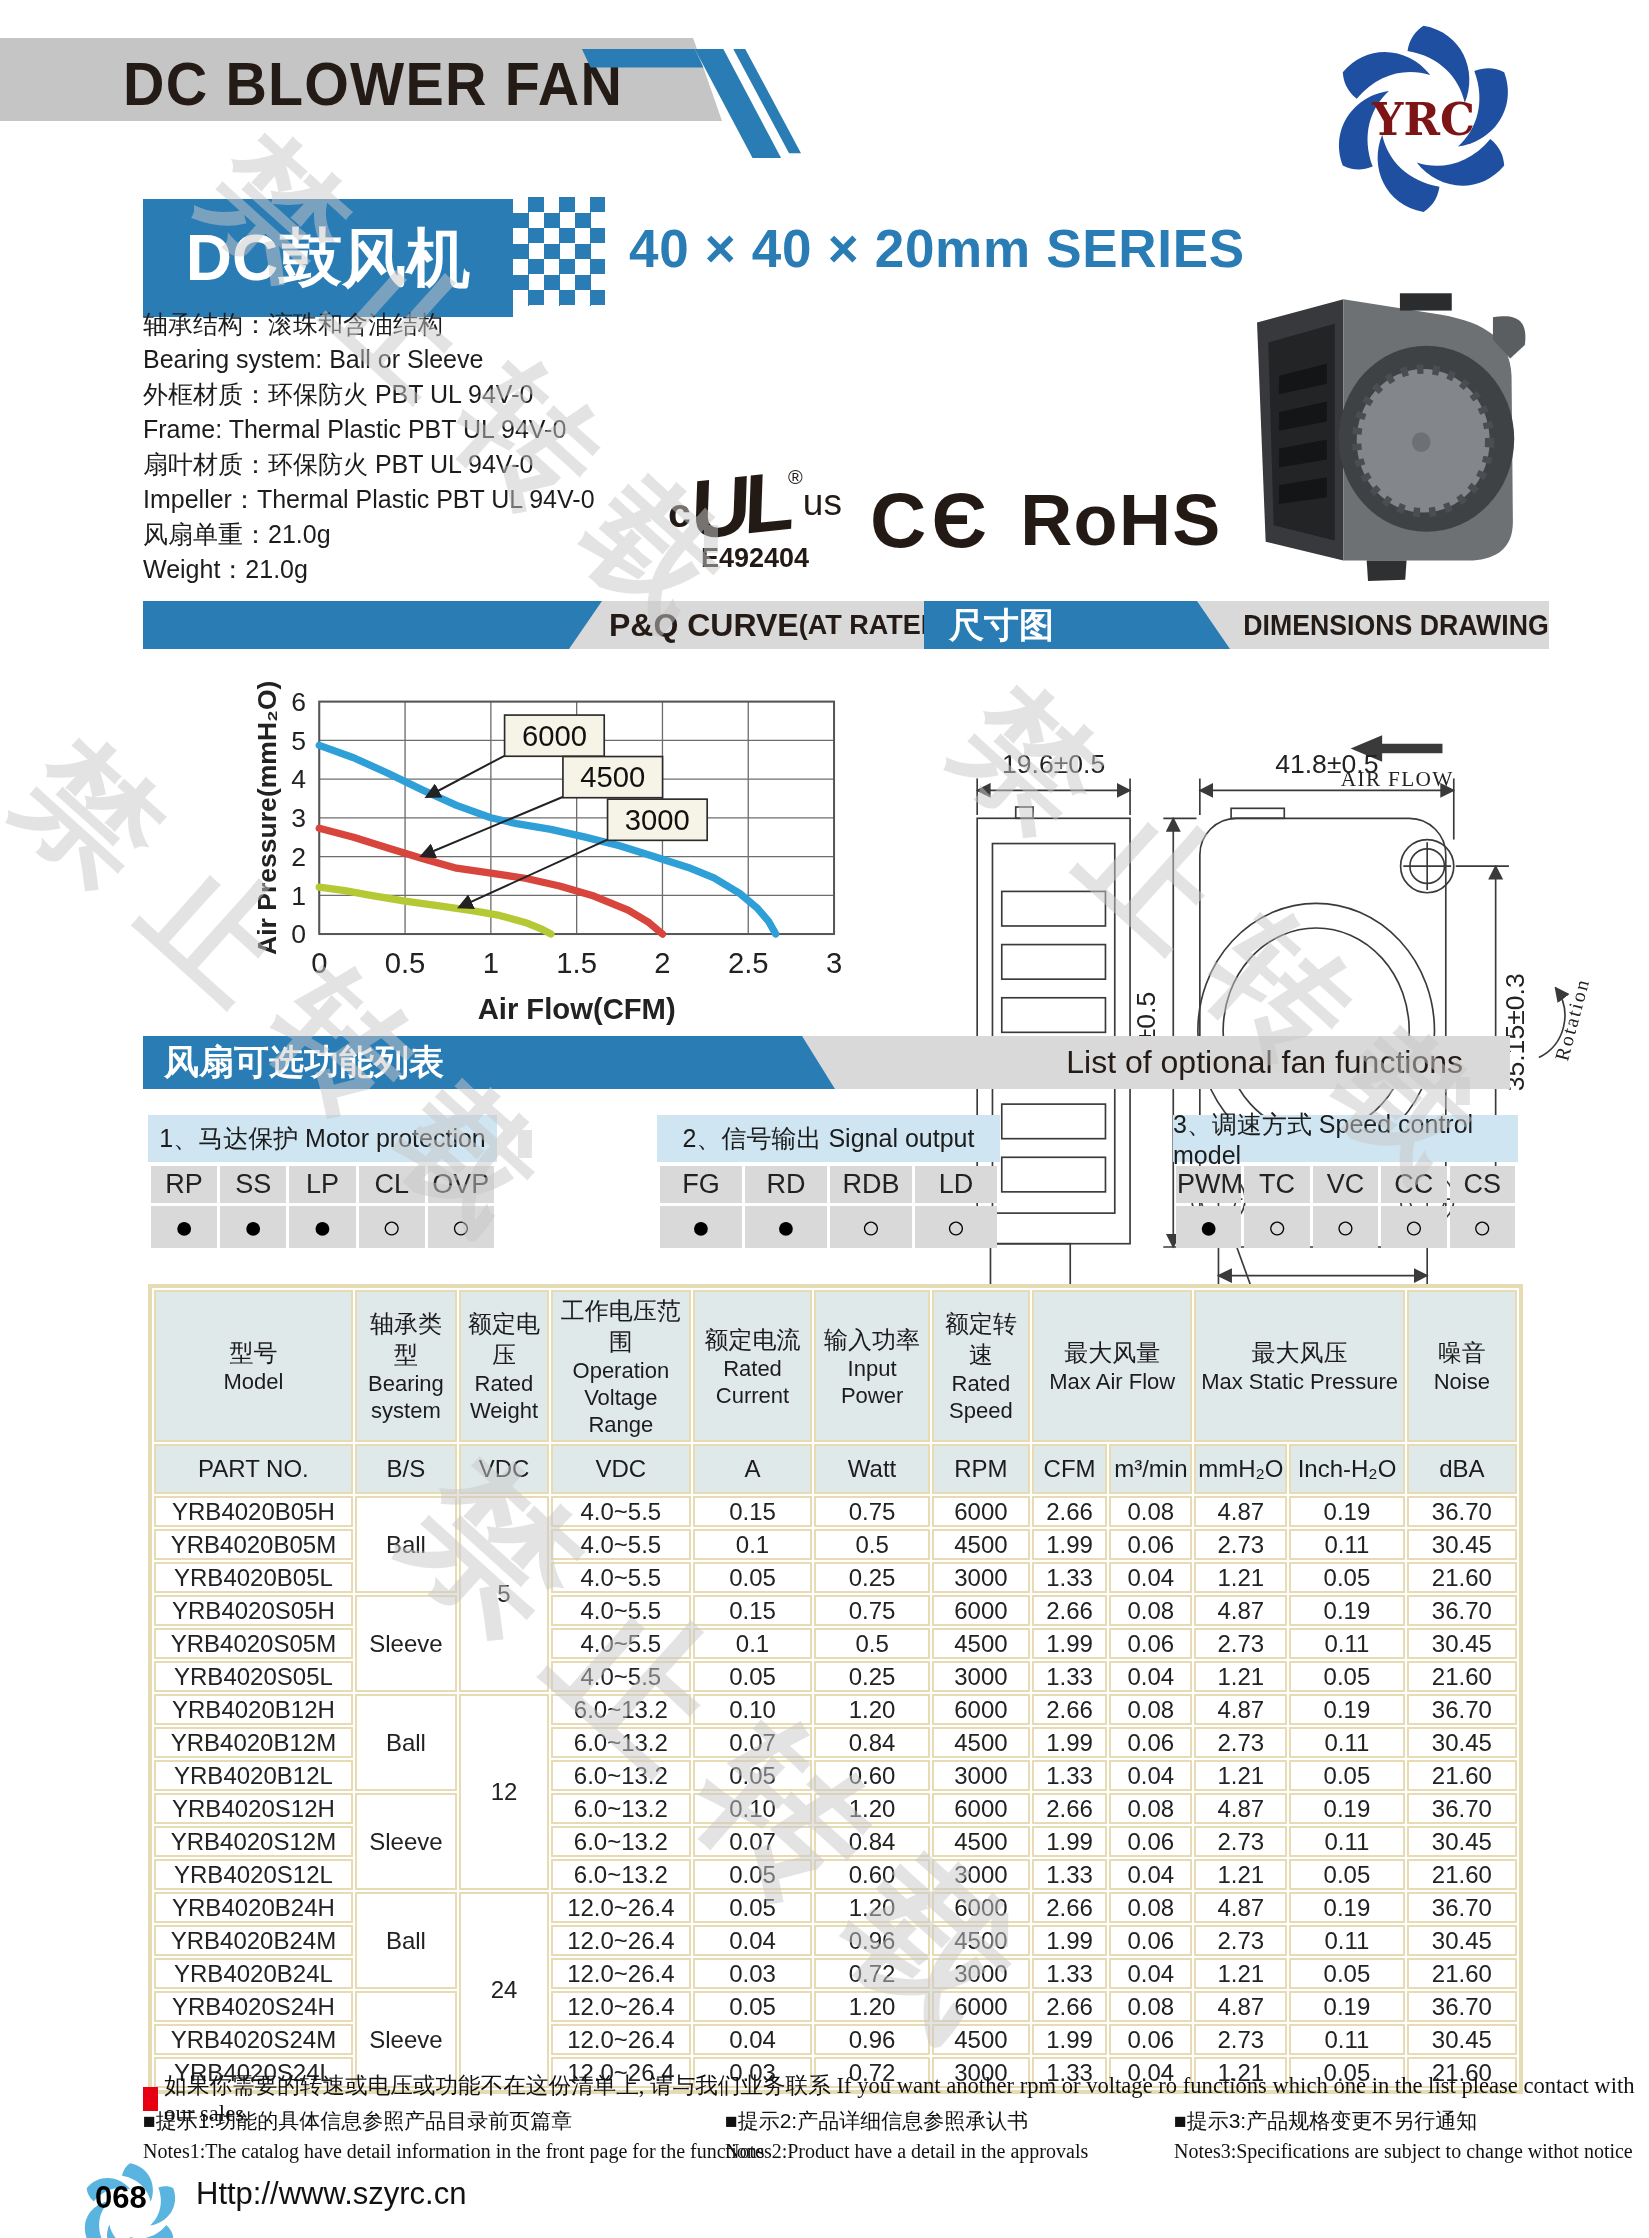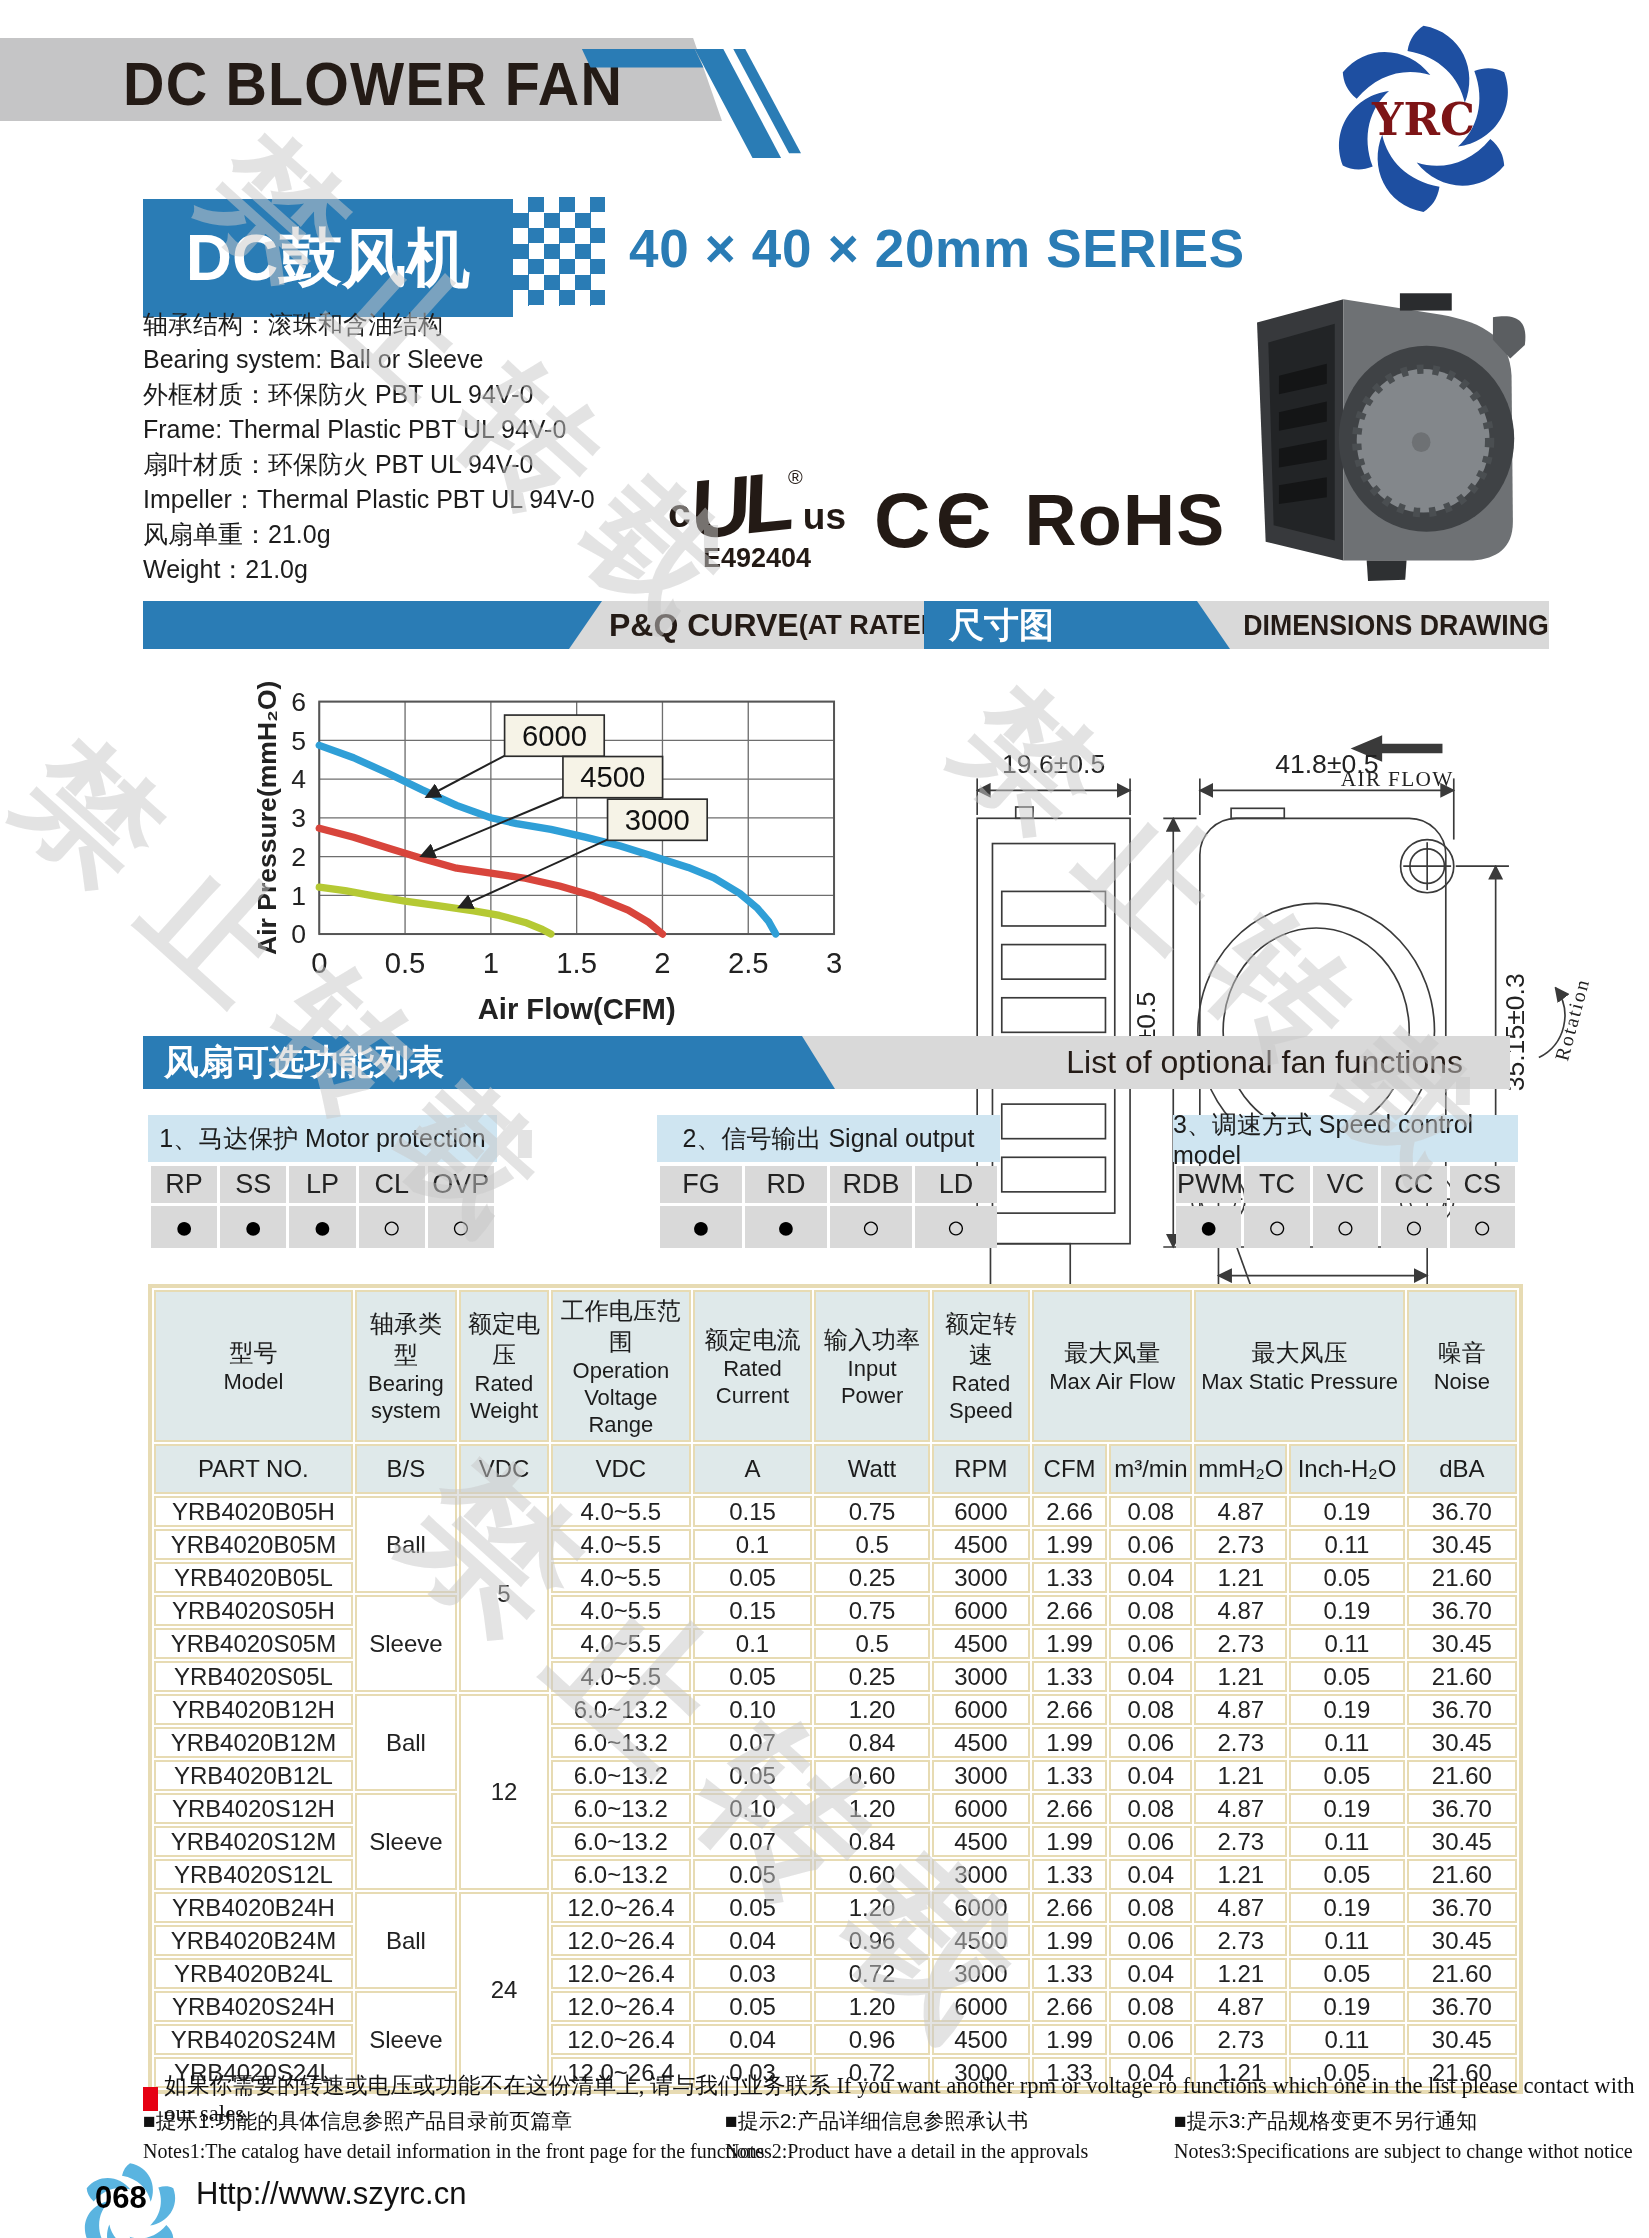--- a/index.html
+++ b/index.html
@@ -28,21 +28,21 @@
   
   .specs{left:143px;top:307px;font-size:25px;line-height:35px;color:#1c1c1c}
   
   .certs{left:668px;top:466px;display:flex;align-items:center;gap:28px;color:#231a15}
   .ul-wrap{display:flex;flex-direction:column;align-items:center}
   .ul-row{display:flex;align-items:flex-end}
   .ul-c{font-size:41px;font-weight:bold;margin-bottom:5.3px}
   .ul-main{font-size:83px;font-weight:bold;letter-spacing:-6.7px;display:inline-block;
       transform:rotate(-6deg) skewX(-8deg);line-height:.85}
   .ul-reg{font-size:20px;margin-bottom:53px}
-  .ul-us{font-size:37px;font-weight:bold;margin-bottom:4px}
+  .ul-us{font-size:37px;font-weight:normal;margin-bottom:18px}
   .ul-code{font-size:27px;font-weight:bold;margin-top:1.3px}
   .ce-mark{font-size:78px;font-weight:bold;letter-spacing:5.3px}
   .rohs-mark{font-size:72px;font-weight:800;letter-spacing:1.3px}
   
   .photo{left:1207px;top:276px;width:326px;height:319px}
   
   .banner{position:absolute;height:48px;background:#d9d9d9}
   .banner .blue{position:absolute;left:0;top:0;height:100%;background:#2a7cb5}
   .slant-r{clip-path:polygon(0 0,calc(100% - 33px) 0,100% 100%,0 100%)}
   .slant-l{clip-path:polygon(0 0,100% 0,calc(100% - 33px) 100%,0 100%)}

